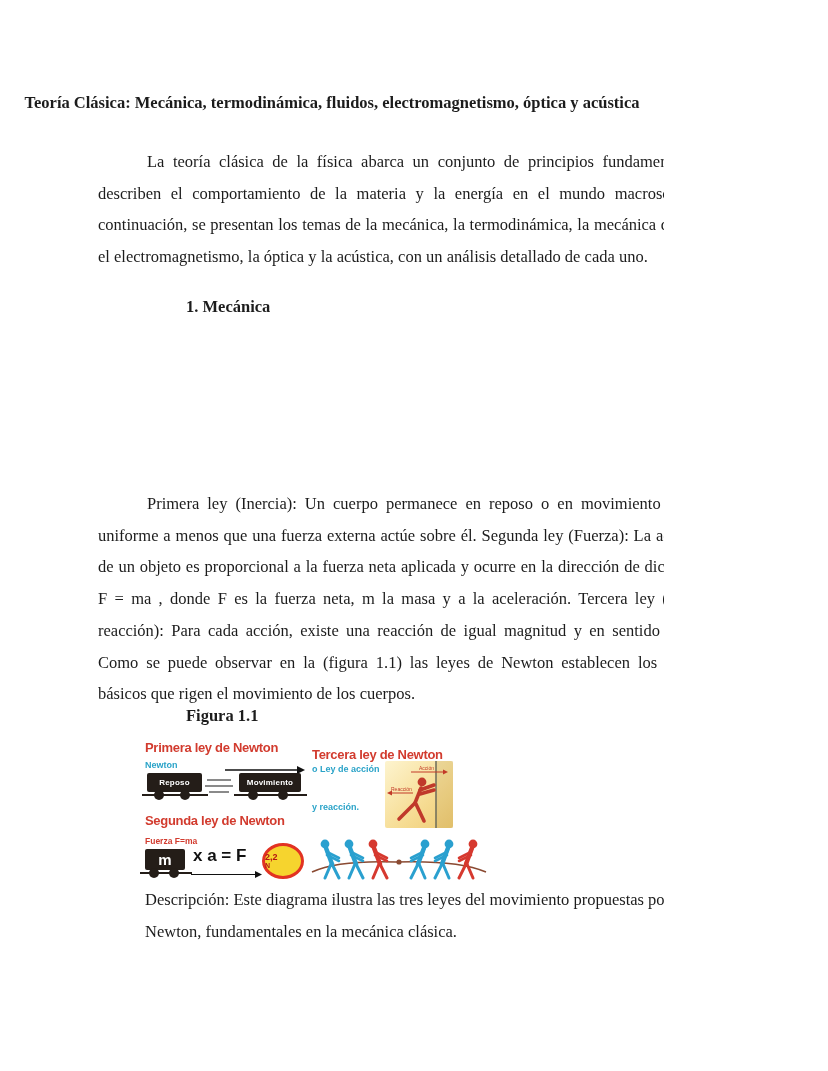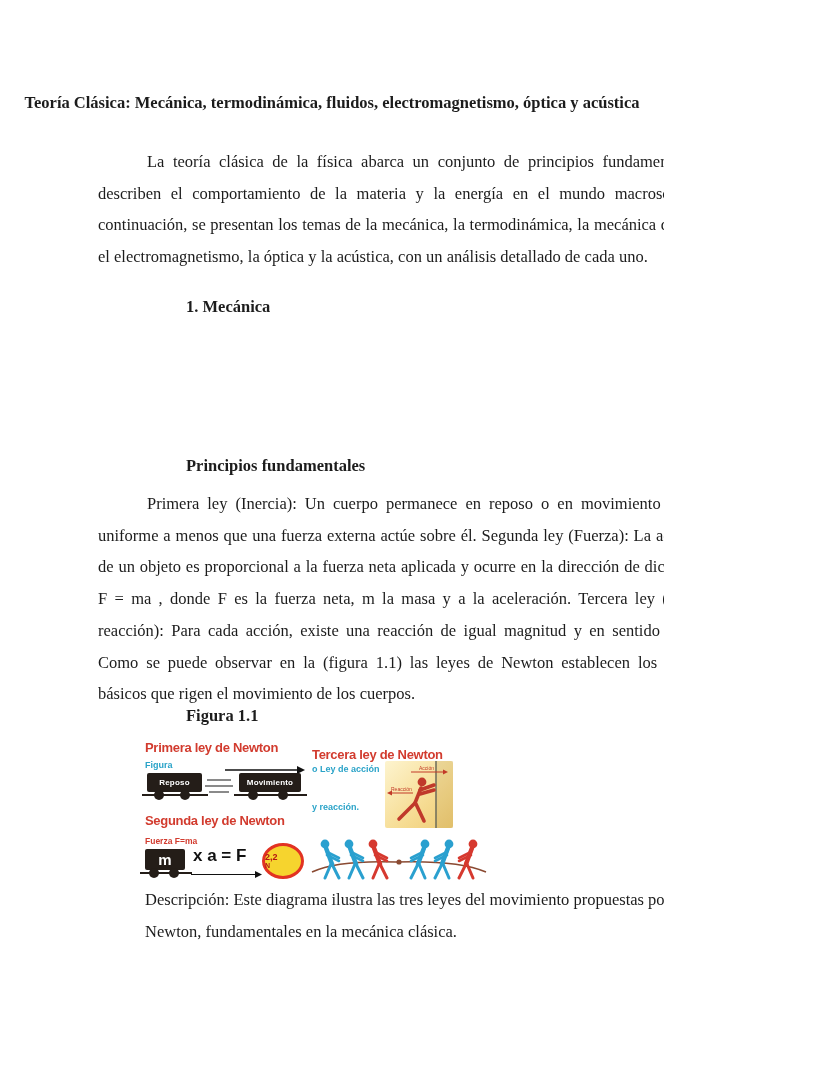--- a/index.html
+++ b/index.html
@@ -64,30 +64,29 @@
 
 <div class="page">
 
   <div class="doc-title">Teoría Clásica: Mecánica, termodinámica, fluidos, electromagnetismo, óptica y acústica</div>
 
   <div class="para" style="top:146px;">La teoría clásica de la física abarca un conjunto de principios fundamentales que describen el comportamiento de la materia y la energía en el mundo macroscópico. A continuación, se presentan los temas de la mecánica, la termodinámica, la mecánica de fluidos, el electromagnetismo, la óptica y la acústica, con un análisis detallado de cada uno.</div>
 
   <div class="heading" style="top:297px;">1. Mecánica</div>
 
 
-  <div class="heading" style="top:456px;">Principios fundamentales</div>
 
   <div class="para" style="top:488px;">Primera ley (Inercia): Un cuerpo permanece en reposo o en movimiento rectilíneo uniforme a menos que una fuerza externa actúe sobre él. Segunda ley (Fuerza): La aceleración de un objeto es proporcional a la fuerza neta aplicada y ocurre en la dirección de dicha fuerza: F = ma , donde F es la fuerza neta, m la masa y a la aceleración. Tercera ley (Acción y reacción): Para cada acción, existe una reacción de igual magnitud y en sentido contrario. Como se puede observar en la (figura 1.1) las leyes de Newton establecen los principios básicos que rigen el movimiento de los cuerpos.</div>
 
   <div class="heading" style="top:706px;">Figura 1.1</div>
 
   <div class="figure-box fig-sans">
 
     <div class="law-title" style="left:0; top:4; color:#d23b2e;">Primera ley de Newton</div>
-    <div class="law-sub" style="left:0; top:20px; color:#2aa3c8;">Figura</div>
+    <div class="law-sub" style="left:0; top:20px; color:#2aa3c8;">Newton</div>
 
     <svg class="fig-arrow" style="left:80px; top:25px;" width="80" height="10">
       <line x1="0" y1="5" x2="72" y2="5" stroke="#111" stroke-width="1.5"></line>
       <polygon points="72,1 80,5 72,9" fill="#111"></polygon>
     </svg>
 
     <div class="truck-wrap" style="left:2px; top:33px; width:66px; height:26px;">
       <div class="truck-body" style="left:0; width:55px; height:19px;">Reposo</div>
       <div class="truck-line" style="left:-5px; top:21px; width:66px;"></div>
       <div class="wheel" style="left:7px; top:17px;"></div>

